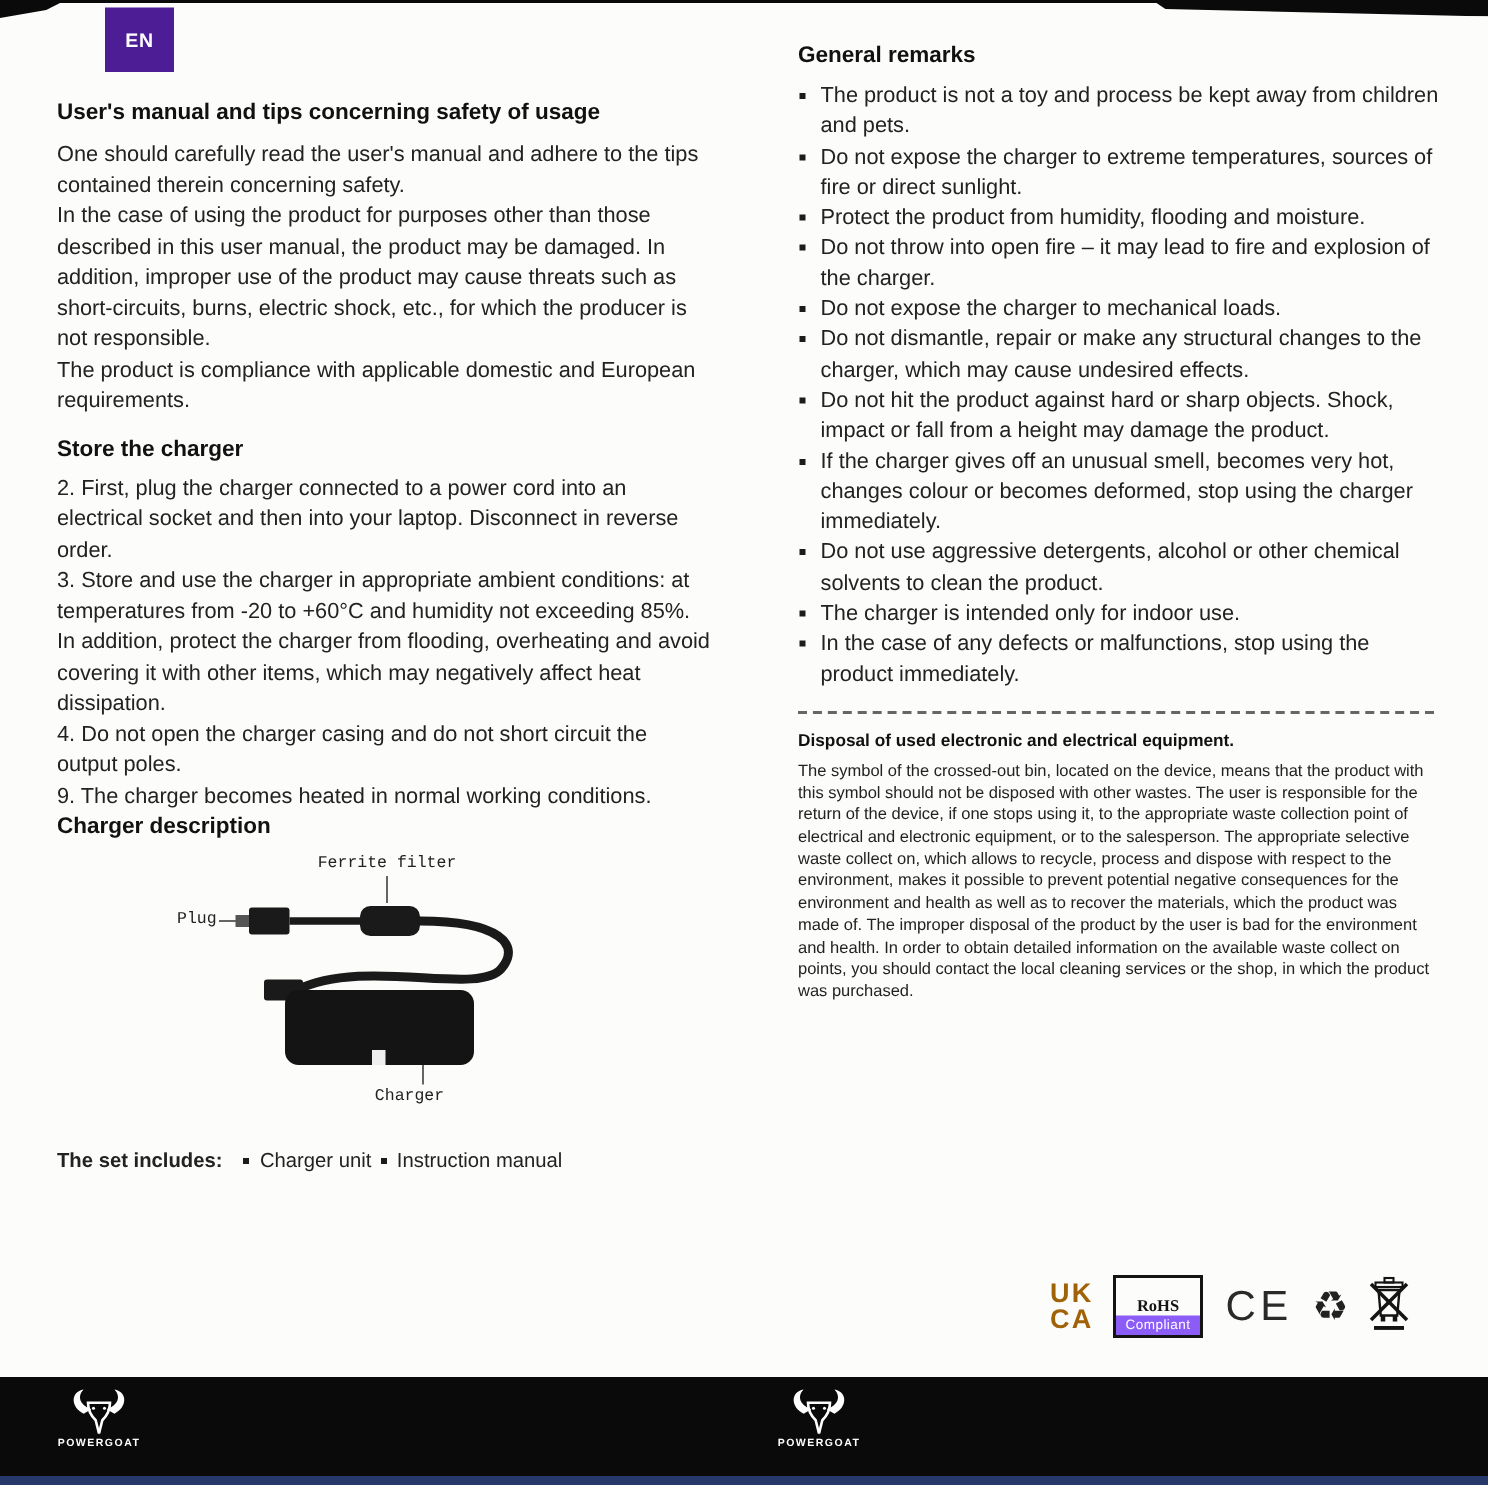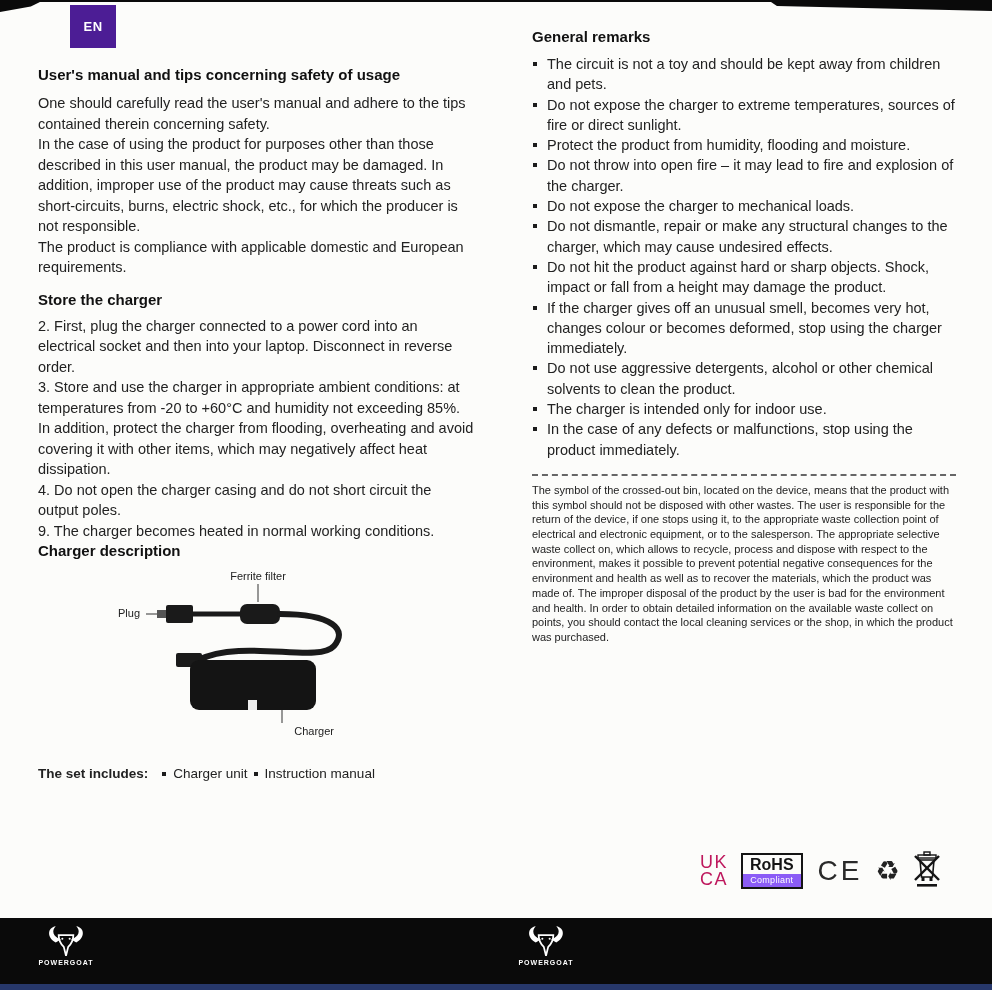--- a/index.html
+++ b/index.html
@@ -32,36 +32,36 @@
 
   .remarks { list-style:none; margin-top:8px; }
   .remarks li { position:relative; padding-left:15px; font-size:14.5px; line-height:20.3px; color:#222; }
   .remarks li::before { content:""; position:absolute; left:1px; top:8px; width:4px; height:4px; background:#1c1c1c; }
 
   .dashed-sep { margin-top:14px; border-top:2px dashed #666; width:424px; height:0; }
   .h-small { margin-top:12px; font-size:11.5px; font-weight:700; color:#111; }
   .small-text { margin-top:7px; font-size:11px; line-height:14.7px; color:#222; }
 
   
-  .diagram { position:relative; height:182px; margin-top:8px; }
+  .diagram { position:relative; height:182px; margin-top:8px;font-family:Liberation Mono, monospace; }
   .diagram svg { position:absolute; left:0; top:0; }
   .diag-label { position:absolute; font-size:11px; color:#222; }
   .lbl-ferrite { left:150px; top:2px; width:140px; text-align:center; }
   .lbl-plug { left:80px; top:39px; }
-  .lbl-charger { left:226px; top:157px; width:70px; text-align:right; }
+  .lbl-charger { left:200px; top:157px; width:70px; text-align:center; }
 
   .set-includes { margin-top:16px; display:flex; align-items:center; font-size:13.5px; color:#222; }
   .set-includes .lead { font-weight:700; margin-right:8px; }
   .sq-bullet { width:4px; height:4px; background:#1c1c1c; display:inline-block; margin:0 7px 0 6px; flex:0 0 auto; }
 
   
   .marks { position:absolute; left:700px; top:845px; width:262px; height:52px; display:flex; align-items:center; }
-  .ukca { font-size:18px; font-weight:400; line-height:17px; letter-spacing:1.5px; color:#be185d; }
+  .ukca { font-size:18px; font-weight:700; line-height:17px; letter-spacing:1.5px; color:#a16207; }
   .rohs { margin-left:13px; border:2px solid #141414; text-align:center; min-width:60px; }
-  .rohs-top { font-size:16px; font-weight:700; padding:1px 7px 0; color:#141414; }
+  .rohs-top { font-size:11px; font-weight:700; padding:13px 7px 0; color:#141414;font-family:Liberation Serif, serif; }
   .rohs-bottom { background:#8b5cf6; color:#fff; font-size:9px; padding:1px 4px 2px; letter-spacing:.3px; }
   .ce { margin-left:15px; font-size:28px; font-weight:500; letter-spacing:3px; color:#2a2a2a; }
   .recycle { margin-left:13px; font-size:27px; color:#222; line-height:1; }
   .weee { margin-left:12px; }
 
   
   .footer { position:absolute; left:0; top:918px; width:992px; height:66px; background:#0a0a0a; }
   .bottom-strip { position:absolute; left:0; top:984px; width:992px; height:6px; background:#27386b; }
   .logo { position:absolute; top:6px; width:60px; display:flex; flex-direction:column; align-items:center; color:#fff; }
   .logo-1 { left:36px; }
@@ -126,35 +126,36 @@
       <span class="sq-bullet"></span>
       <span>Charger unit</span>
       <span class="sq-bullet"></span>
       <span>Instruction manual</span>
     </div>
   </div>
 
   <div class="col-right">
     <div class="h">General remarks</div>
     <ul class="remarks">
-      <li>The circuit is not a toy and should be kept away from children and pets.</li>
+      <li>The product is not a toy and process be kept away from children and pets.</li>
       <li>Do not expose the charger to extreme temperatures, sources of fire or direct sunlight.</li>
       <li>Protect the product from humidity, flooding and moisture.</li>
       <li>Do not throw into open fire – it may lead to fire and explosion of the charger.</li>
       <li>Do not expose the charger to mechanical loads.</li>
       <li>Do not dismantle, repair or make any structural changes to the charger, which may cause undesired effects.</li>
       <li>Do not hit the product against hard or sharp objects. Shock, impact or fall from a height may damage the product.</li>
       <li>If the charger gives off an unusual smell, becomes very hot, changes colour or becomes deformed, stop using the charger immediately.</li>
       <li>Do not use aggressive detergents, alcohol or other chemical solvents to clean the product.</li>
       <li>The charger is intended only for indoor use.</li>
       <li>In the case of any defects or malfunctions, stop using the product immediately.</li>
     </ul>
 
     <div class="dashed-sep"></div>
 
+    <div class="h-small">Disposal of used electronic and electrical equipment.</div>
     <div class="small-text">The symbol of the crossed-out bin, located on the device, means that the product with this symbol should not be disposed with other wastes. The user is responsible for the return of the device, if one stops using it, to the appropriate waste collection point of electrical and electronic equipment, or to the salesperson. The appropriate selective waste collect on, which allows to recycle, process and dispose with respect to the environment, makes it possible to prevent potential negative consequences for the environment and health as well as to recover the materials, which the product was made of. The improper disposal of the product by the user is bad for the environment and health. In order to obtain detailed information on the available waste collect on points, you should contact the local cleaning services or the shop, in which the product was purchased.</div>
   </div>
 
   <div class="marks">
     <div class="ukca">
       <div>UK</div>
       <div>CA</div>
     </div>
     <div class="rohs">
       <div class="rohs-top">RoHS</div>

